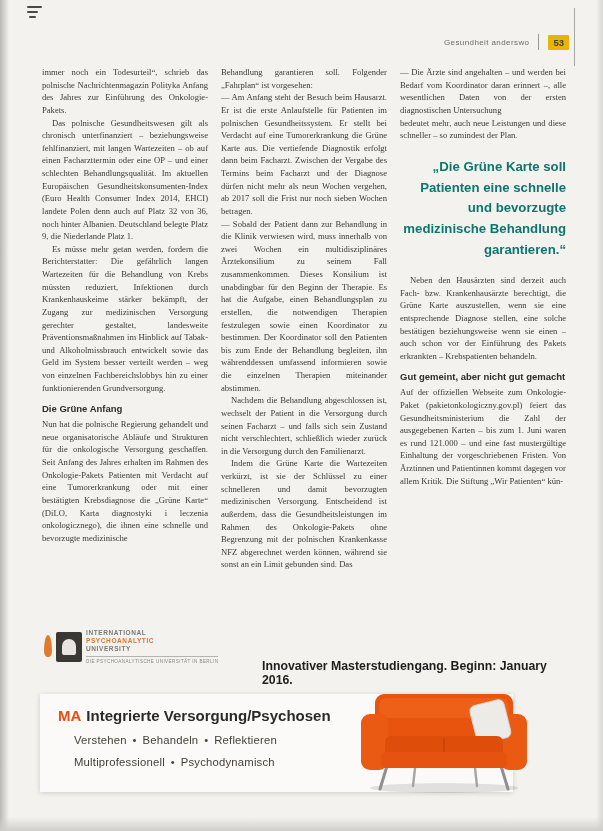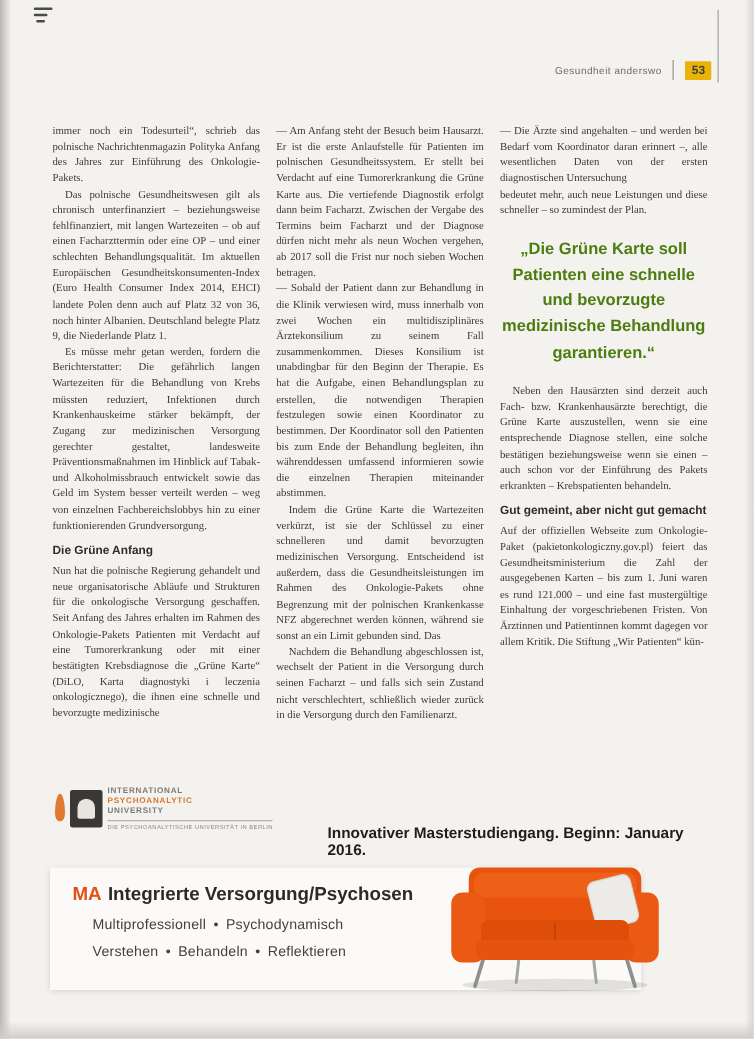--- a/index.html
+++ b/index.html
@@ -15,36 +15,36 @@
                 background: linear-gradient(0deg, #cfcecb, rgba(207,206,203,0)); }
   .edge-right { position:absolute; right:0; top:0; bottom:0; width:7px;
                 background: linear-gradient(270deg, #d8d7d4, rgba(216,215,212,0)); }
   .mark { position:absolute; background:#4a4a48; height:2px; border-radius:1px; }
   .mark1 { left:27px; top:6px;  width:15px; }
   .mark2 { left:27px; top:11px; width:11px; }
   .mark3 { left:29px; top:16px; width:7px;  }
   .crease { position:absolute; left:574px; top:8px; width:1px; height:58px; background:#a5a4a1; }
 
   
-  .header { position:absolute; top:48px; right:34px; display:flex; align-items:center; gap:9px;text-align:center; }
+  .header { position:absolute; top:34px; right:34px; display:flex; align-items:center; gap:9px;text-align:center; }
   .section-label { font-size:8px; color:#6d6c6a; letter-spacing:.4px; }
   .hdiv { width:1px; height:16px; background:#9a9996; }
   .pnum { font-size:9.5px; font-weight:bold; color:#3f3e3c; background:#eab308;
           padding:2px 5px; border-radius:1px; }
 
   
   .article { position:absolute; left:42px; top:66px; width:526px; display:flex; gap:13px; }
   .col { width:166px; font-family:"Liberation Serif", serif; font-size:8.6px;
-         line-height:1.47; color:#3b3a38; text-align:justify; hyphens:auto;margin-top:32px; -webkit-hyphens:auto; }
+         line-height:1.47; color:#3b3a38; text-align:justify; hyphens:auto; -webkit-hyphens:auto; }
   .col p { margin:0; }
   .col p.ind { text-indent:10px; }
   .col h3 { font-family:"Liberation Sans", sans-serif; font-size:9.5px; color:#2e2d2b;
             margin:9px 0 3px; line-height:1.25; text-align:left; }
   .quote { font-family:"Liberation Sans", sans-serif; font-weight:bold; font-size:13.2px;
-           line-height:1.58; color:#4d7c0f; margin:15px 0 13px; text-align:center; hyphens:manual; }
+           line-height:1.58; color:#0f766e; margin:15px 0 13px; text-align:right; hyphens:manual; }
 
   
   .logo { position:absolute; left:44px; top:629px; display:flex; align-items:flex-start; gap:4px; }
   .logo-flame { width:8px; height:22px; margin-top:6px; background:#e07a2e;
                 border-radius:50% 50% 40% 40% / 70% 70% 30% 30%; }
   .logo-square { width:26px; height:30px; margin-top:3px; background:#3a3835; border-radius:2px;
                  position:relative; }
   .logo-square::after { content:""; position:absolute; left:6px; top:7px; width:14px; height:16px;
                  background:#e8e5e0; border-radius:7px 7px 2px 2px; }
   .logo-text { font-size:6.5px; font-weight:bold; letter-spacing:.6px; color:#7c7a77; line-height:1.25; }
@@ -89,24 +89,25 @@
 
   <div class="article">
     <div class="col">
       <p>immer noch ein Todesurteil“, schrieb das polnische Nachrichtenmagazin Polityka Anfang des Jahres zur Einführung des Onkologie-Pakets.</p>
       <p class="ind">Das polnische Gesundheitswesen gilt als chronisch unterfinanziert – beziehungsweise fehlfinanziert, mit langen Wartezeiten – ob auf einen Facharzttermin oder eine OP – und einer schlechten Behandlungsqualität. Im aktuellen Europäischen Gesundheitskonsumenten-Index (Euro Health Consumer Index 2014, EHCI) landete Polen denn auch auf Platz 32 von 36, noch hinter Albanien. Deutschland belegte Platz 9, die Niederlande Platz 1.</p>
       <p class="ind">Es müsse mehr getan werden, fordern die Berichterstatter: Die gefährlich langen Wartezeiten für die Behandlung von Krebs müssten reduziert, Infektionen durch Krankenhauskeime stärker bekämpft, der Zugang zur medizinischen Versorgung gerechter gestaltet, landesweite Präventionsmaßnahmen im Hinblick auf Tabak- und Alkoholmissbrauch entwickelt sowie das Geld im System besser verteilt werden – weg von einzelnen Fachbereichslobbys hin zu einer funktionierenden Grundversorgung.</p>
       <h3>Die Grüne Anfang</h3>
       <p>Nun hat die polnische Regierung gehandelt und neue organisatorische Abläufe und Strukturen für die onkologische Versorgung geschaffen. Seit Anfang des Jahres erhalten im Rahmen des Onkologie-Pakets Patienten mit Verdacht auf eine Tumorerkrankung oder mit einer bestätigten Krebsdiagnose die „Grüne Karte“ (DiLO, Karta diagnostyki i leczenia onkologicznego), die ihnen eine schnelle und bevorzugte medizinische</p>
     </div>
     <div class="col">
+      <p>Behandlung garantieren soll. Folgender „Fahrplan“ ist vorgesehen:</p>
       <p>— Am Anfang steht der Besuch beim Hausarzt. Er ist die erste Anlaufstelle für Patienten im polnischen Gesundheitssystem. Er stellt bei Verdacht auf eine Tumorerkrankung die Grüne Karte aus. Die vertiefende Diagnostik erfolgt dann beim Facharzt. Zwischen der Vergabe des Termins beim Facharzt und der Diagnose dürfen nicht mehr als neun Wochen vergehen, ab 2017 soll die Frist nur noch sieben Wochen betragen.</p>
       <p>— Sobald der Patient dann zur Behandlung in die Klinik verwiesen wird, muss innerhalb von zwei Wochen ein multidisziplinäres Ärztekonsilium zu seinem Fall zusammenkommen. Dieses Konsilium ist unabdingbar für den Beginn der Therapie. Es hat die Aufgabe, einen Behandlungsplan zu erstellen, die notwendigen Therapien festzulegen sowie einen Koordinator zu bestimmen. Der Koordinator soll den Patienten bis zum Ende der Behandlung begleiten, ihn währenddessen umfassend informieren sowie die einzelnen Therapien miteinander abstimmen.</p>
+      <p class="ind">Nachdem die Behandlung abgeschlossen ist, wechselt der Patient in die Versorgung durch seinen Facharzt – und falls sich sein Zustand nicht verschlechtert, schließlich wieder zurück in die Versorgung durch den Familienarzt.</p>
       <p class="ind">Indem die Grüne Karte die Wartezeiten verkürzt, ist sie der Schlüssel zu einer schnelleren und damit bevorzugten medizinischen Versorgung. Entscheidend ist außerdem, dass die Gesundheitsleistungen im Rahmen des Onkologie-Pakets ohne Begrenzung mit der polnischen Krankenkasse NFZ abgerechnet werden können, während sie sonst an ein Limit gebunden sind. Das</p>
-      <p class="ind">Nachdem die Behandlung abgeschlossen ist, wechselt der Patient in die Versorgung durch seinen Facharzt – und falls sich sein Zustand nicht verschlechtert, schließlich wieder zurück in die Versorgung durch den Familienarzt.</p>
     </div>
     <div class="col">
       <p>— Die Ärzte sind angehalten – und werden bei Bedarf vom Koordinator daran erinnert –, alle wesentlichen Daten von der ersten diagnostischen Untersuchung</p>
       <p>bedeutet mehr, auch neue Leistungen und diese schneller – so zumindest der Plan.</p>
       <blockquote class="quote">„Die Grüne Karte soll Patienten eine schnelle und bevorzugte medizinische Behand­lung garantieren.“</blockquote>
       <p class="ind">Neben den Hausärzten sind derzeit auch Fach- bzw. Krankenhausärzte berechtigt, die Grüne Karte auszustellen, wenn sie eine entsprechende Diagnose stellen, eine solche bestätigen beziehungsweise wenn sie einen – auch schon vor der Einführung des Pakets erkrankten – Krebspatienten behandeln.</p>
       <h3>Gut gemeint, aber nicht gut gemacht</h3>
       <p>Auf der offiziellen Webseite zum Onkologie-Paket (pakietonkologiczny.gov.pl) feiert das Gesundheitsministerium die Zahl der ausgegebenen Karten – bis zum 1. Juni waren es rund 121.000 – und eine fast mustergültige Einhaltung der vorgeschriebenen Fristen. Von Ärztinnen und Patientinnen kommt dagegen vor allem Kritik. Die Stiftung „Wir Patienten“ kün-</p>
     </div>
   </div>
@@ -120,22 +121,22 @@
       <div>UNIVERSITY</div>
       <div class="logo-sub">DIE PSYCHOANALYTISCHE UNIVERSITÄT IN BERLIN</div>
     </div>
   </div>
   <div class="ad-headline">Innovativer Masterstudiengang. Beginn: January 2016.</div>
 
   <div class="ad-box">
     <div class="program">
       <span class="deg">MA</span><span>Integrierte Versorgung/Psychosen</span>
     </div>
+    <div class="kw">Verstehen • Behandeln • Reflektieren</div>
     <div class="kw">Multiprofessionell • Psychodynamisch</div>
-    <div class="kw">Verstehen • Behandeln • Reflektieren</div>
 
     <svg class="sofa" viewBox="0 0 178 106" xmlns="http://www.w3.org/2000/svg">
       <ellipse cx="89" cy="100" rx="74" ry="5" fill="rgba(0,0,0,0.10)"></ellipse>
 
       <path d="M32 78 L25 101" stroke="#8f8f8d" stroke-width="3" stroke-linecap="round"></path>
       <path d="M146 78 L153 101" stroke="#8f8f8d" stroke-width="3" stroke-linecap="round"></path>
       <path d="M60 80 L58 98" stroke="#a5a5a3" stroke-width="2.4" stroke-linecap="round"></path>
       <path d="M120 80 L122 98" stroke="#a5a5a3" stroke-width="2.4" stroke-linecap="round"></path>
 
       <rect x="20" y="6" width="138" height="54" rx="9" fill="#e8540e"></rect>

